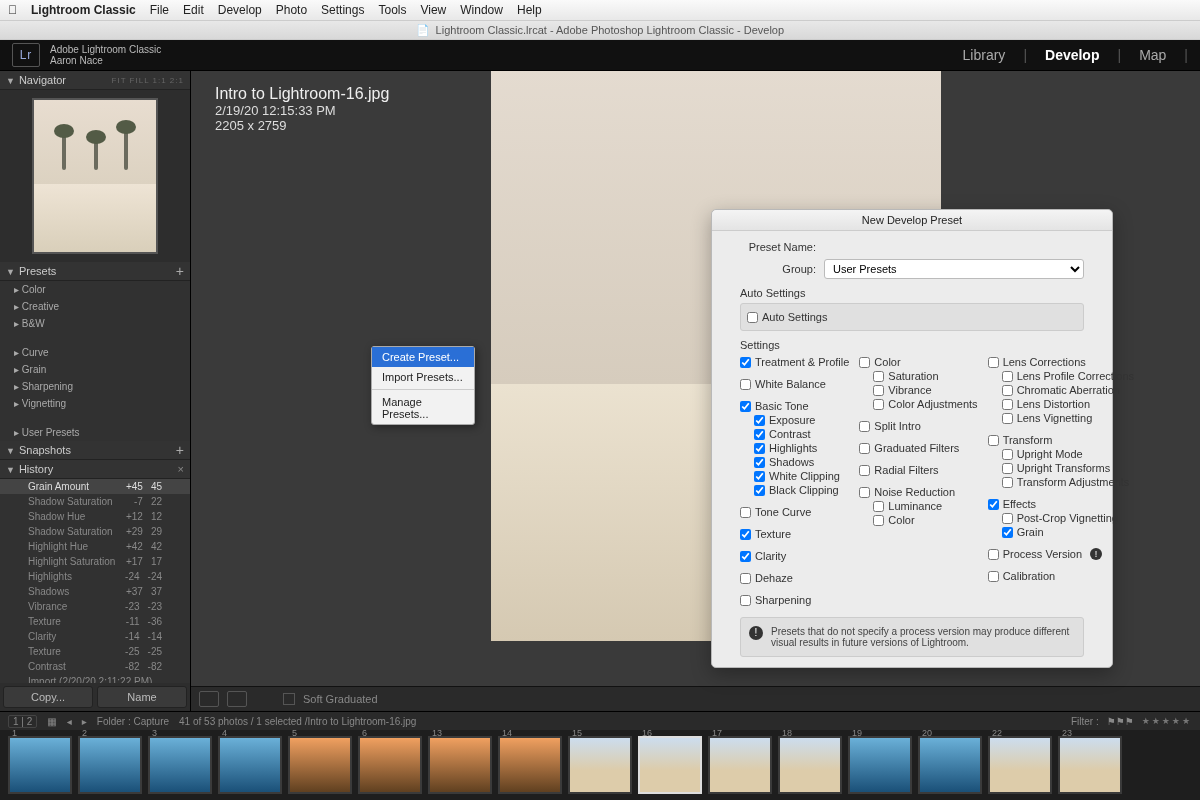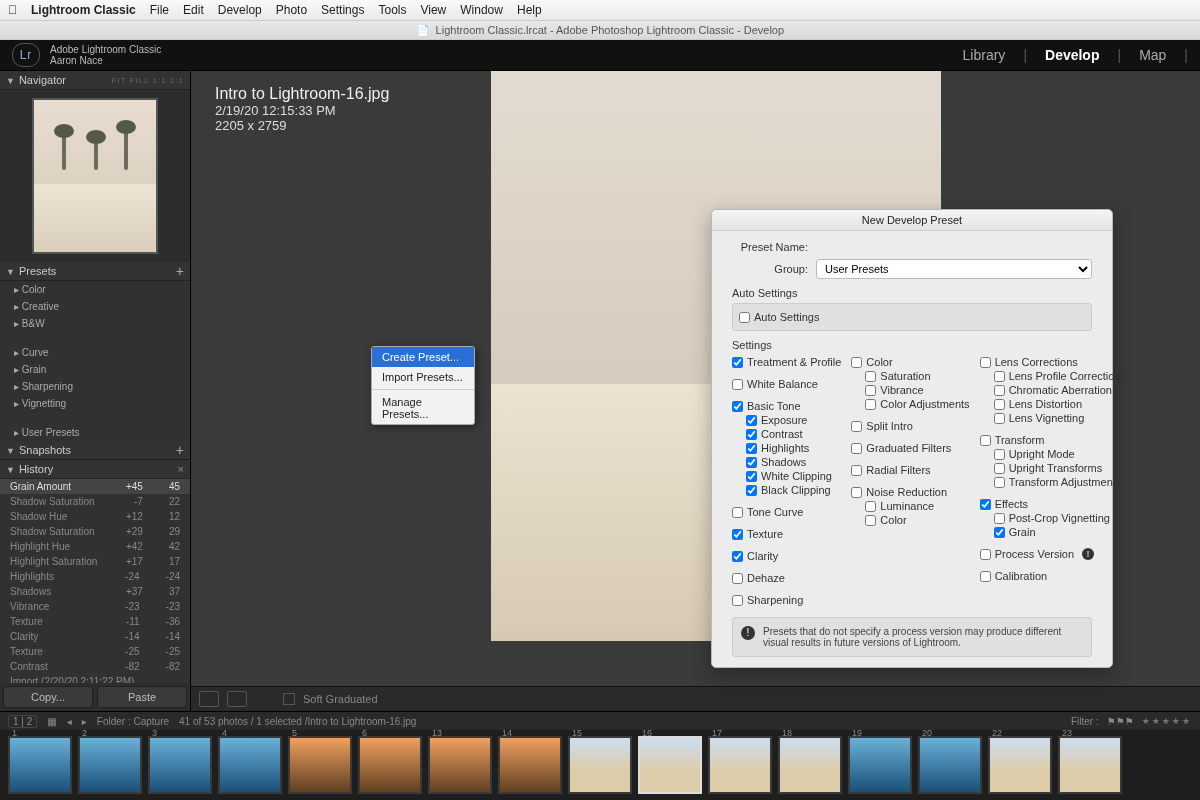--- a/index.html
+++ b/index.html
@@ -4,21 +4,21 @@
 <style>
 html,body{margin:0;padding:0;width:1200px;height:800px;overflow:hidden;font-family:"Helvetica Neue",Arial,sans-serif;font-size:11px;color:#bbb;background:#dedede;}
 
 .menubar{height:20px;background:linear-gradient(#fafafa,#e8e8e8);display:flex;align-items:center;padding:0 8px;gap:14px;color:#222;font-size:12px;border-bottom:1px solid #ccc;}
 .menubar .menuitem{cursor:default}
 .titlebar{height:18px;background:linear-gradient(#e8e8e8,#d8d8d8);color:#555;font-size:11px;text-align:center;line-height:18px;border-bottom:1px solid #ccc}
 
 .app{height:762px;background:#1b1b1b;display:flex;flex-direction:column}
 .idbar{height:30px;background:#111;display:flex;align-items:center;justify-content:space-between;padding:0 12px;border-bottom:1px solid #000}
 .logo{display:flex;align-items:center;gap:10px}
-.lr{width:26px;height:22px;border:1px solid #555;border-radius:11px;display:flex;align-items:center;justify-content:center;color:#9ad;font-size:12px;letter-spacing:1px}
+.lr{width:26px;height:22px;border:1px solid #555;border-radius:2px;display:flex;align-items:center;justify-content:center;color:#9ad;font-size:12px;letter-spacing:1px}
 .idtext{color:#bbb;font-size:10px;line-height:11px}
 .modules{display:flex;gap:18px;font-size:14px;color:#aaa}
 .modules span{cursor:default}
 .modules .sep{color:#555}
 .modules .active{color:#fff;font-weight:bold}
 
 .mainrow{flex:1;display:flex;min-height:0}
 .leftcol{width:190px;background:#2d2d2d;border-right:1px solid #000;display:flex;flex-direction:column}
 .panelhdr{height:18px;background:#333;display:flex;align-items:center;justify-content:space-between;padding:0 6px;color:#ccc;font-size:11px;border-bottom:1px solid #222}
 .panelhdr .disc{color:#aaa;margin-right:4px;font-size:9px}
@@ -26,22 +26,22 @@
 .panelhdr .modes{color:#666;font-size:8px;letter-spacing:1px}
 .nav-thumb{padding:8px;display:flex;justify-content:center;background:#2d2d2d}
 .nav-thumb .tw{width:122px;height:152px;background:linear-gradient(180deg,#e8ddd0 0%,#dcd2c1 55%,#eee4d5 55%,#d9cfba 100%);border:2px solid #555;position:relative}
 .nav-thumb .palm{position:absolute;width:4px;height:40px;background:#6b6b5e;top:30px;border-radius:2px}
 .nav-thumb .palm::before{content:"";position:absolute;top:-6px;left:-8px;width:20px;height:14px;background:#535b46;border-radius:50% 50% 50% 50%}
 .preset-list{background:#313131;font-size:10px;color:#aaa}
 .preset-list div{padding:3px 14px}
 .preset-list .gap{height:6px}
 .snapshots{height:18px}
 .history-list{flex:1;overflow:hidden;background:#313131;font-size:10px}
-.hrow{display:flex;justify-content:space-between;padding:2px 10px;color:#888}
-.hrow .nums{display:flex;gap:26px}
+.hrow{display:flex;justify-content:space-between;padding:2px 28px;color:#888}
+.hrow .nums{display:flex;gap:8px}
 .hrow.sel{background:#444;color:#ddd}
 .copypaste{height:22px;display:flex;gap:4px;padding:3px}
 .copypaste button{flex:1;background:#3a3a3a;border:1px solid #222;color:#bbb;border-radius:3px;font-size:11px}
 
 .center{flex:1;background:#3a3a3a;position:relative;display:flex;flex-direction:column}
 .center-top{position:absolute;top:14px;left:24px;color:#eee}
 .center-top .fn{font-size:16px}
 .center-top .dt,.center-top .dim{font-size:13px;color:#ddd}
 .canvas{position:absolute;top:0;left:300px;width:450px;height:570px;background:linear-gradient(180deg,#e4dbd0 0%,#d6ccbd 55%,#ebe2d0 55%,#d5c9b2 100%);}
 .toolbar{position:absolute;left:0;right:0;bottom:0;height:24px;background:#2a2a2a;display:flex;align-items:center;gap:8px;padding:0 8px;border-top:1px solid #111}
@@ -49,21 +49,21 @@
 .toolbar .sp{color:#888;font-size:11px}
 .toolbar .sq{width:10px;height:10px;border:1px solid #555}
 
 .ctxmenu{position:absolute;left:180px;top:275px;width:102px;background:#f2f2f2;border:1px solid #aaa;border-radius:3px;box-shadow:2px 2px 8px rgba(0,0,0,.4);font-size:11px;color:#222;z-index:5}
 .ctxmenu div{padding:4px 10px}
 .ctxmenu div.sel{background:#2a6fd6;color:#fff}
 .ctxmenu hr{margin:2px 0;border:none;border-top:1px solid #ccc}
 
 .dialog{position:absolute;left:520px;top:138px;width:400px;background:#ececec;border:1px solid #b8b8b8;border-radius:5px;box-shadow:0 6px 20px rgba(0,0,0,.3);color:#222;font-size:11px;z-index:10}
 .dialog .dtitle{height:20px;text-align:center;line-height:20px;background:linear-gradient(#f4f4f4,#e4e4e4);border-bottom:1px solid #ccc;border-radius:5px 5px 0 0}
-.dialog .body{padding:10px 20px}
+.dialog .body{padding:10px 28px}
 .drow{display:flex;align-items:center;margin-bottom:6px}
 .drow label{width:76px;text-align:right;margin-right:8px;color:#333}
 .drow input[type=text]{flex:1;border:2px solid #4a86d8;border-radius:3px;padding:2px 4px;font-size:11px;background:#b9d2f0}
 .drow select{flex:1;border:1px solid #bbb;border-radius:3px;padding:2px 4px;font-size:11px;background:#fff}
 .sect{margin-top:8px;color:#333}
 .autoset{background:#e0e0e0;border:1px solid #ccc;border-radius:3px;padding:6px;margin-top:4px}
 .cols{display:flex;gap:10px;margin-top:4px}
 .col{flex:1}
 .ck{display:flex;align-items:center;gap:4px;padding:1px 0;color:#333;white-space:nowrap}
 .ck.sub{padding-left:14px}
@@ -267,21 +267,21 @@
             <span>Import (2/20/20 2:11:22 PM)</span>
             <span class="nums">
               <span></span>
               <span></span>
             </span>
           </div>
         </div>
 
       <div class="copypaste">
         <button>Copy...</button>
-        <button>Paste</button>
+        <button>Name</button>
       </div>
     </div>
 
     <div class="center">
       <div class="center-top">
         <div class="fn">Intro to Lightroom-16.jpg</div>
         <div class="dt">2/19/20 12:15:33 PM</div>
         <div class="dim">2205 x 2759</div>
       </div>
       <div class="canvas"></div>

